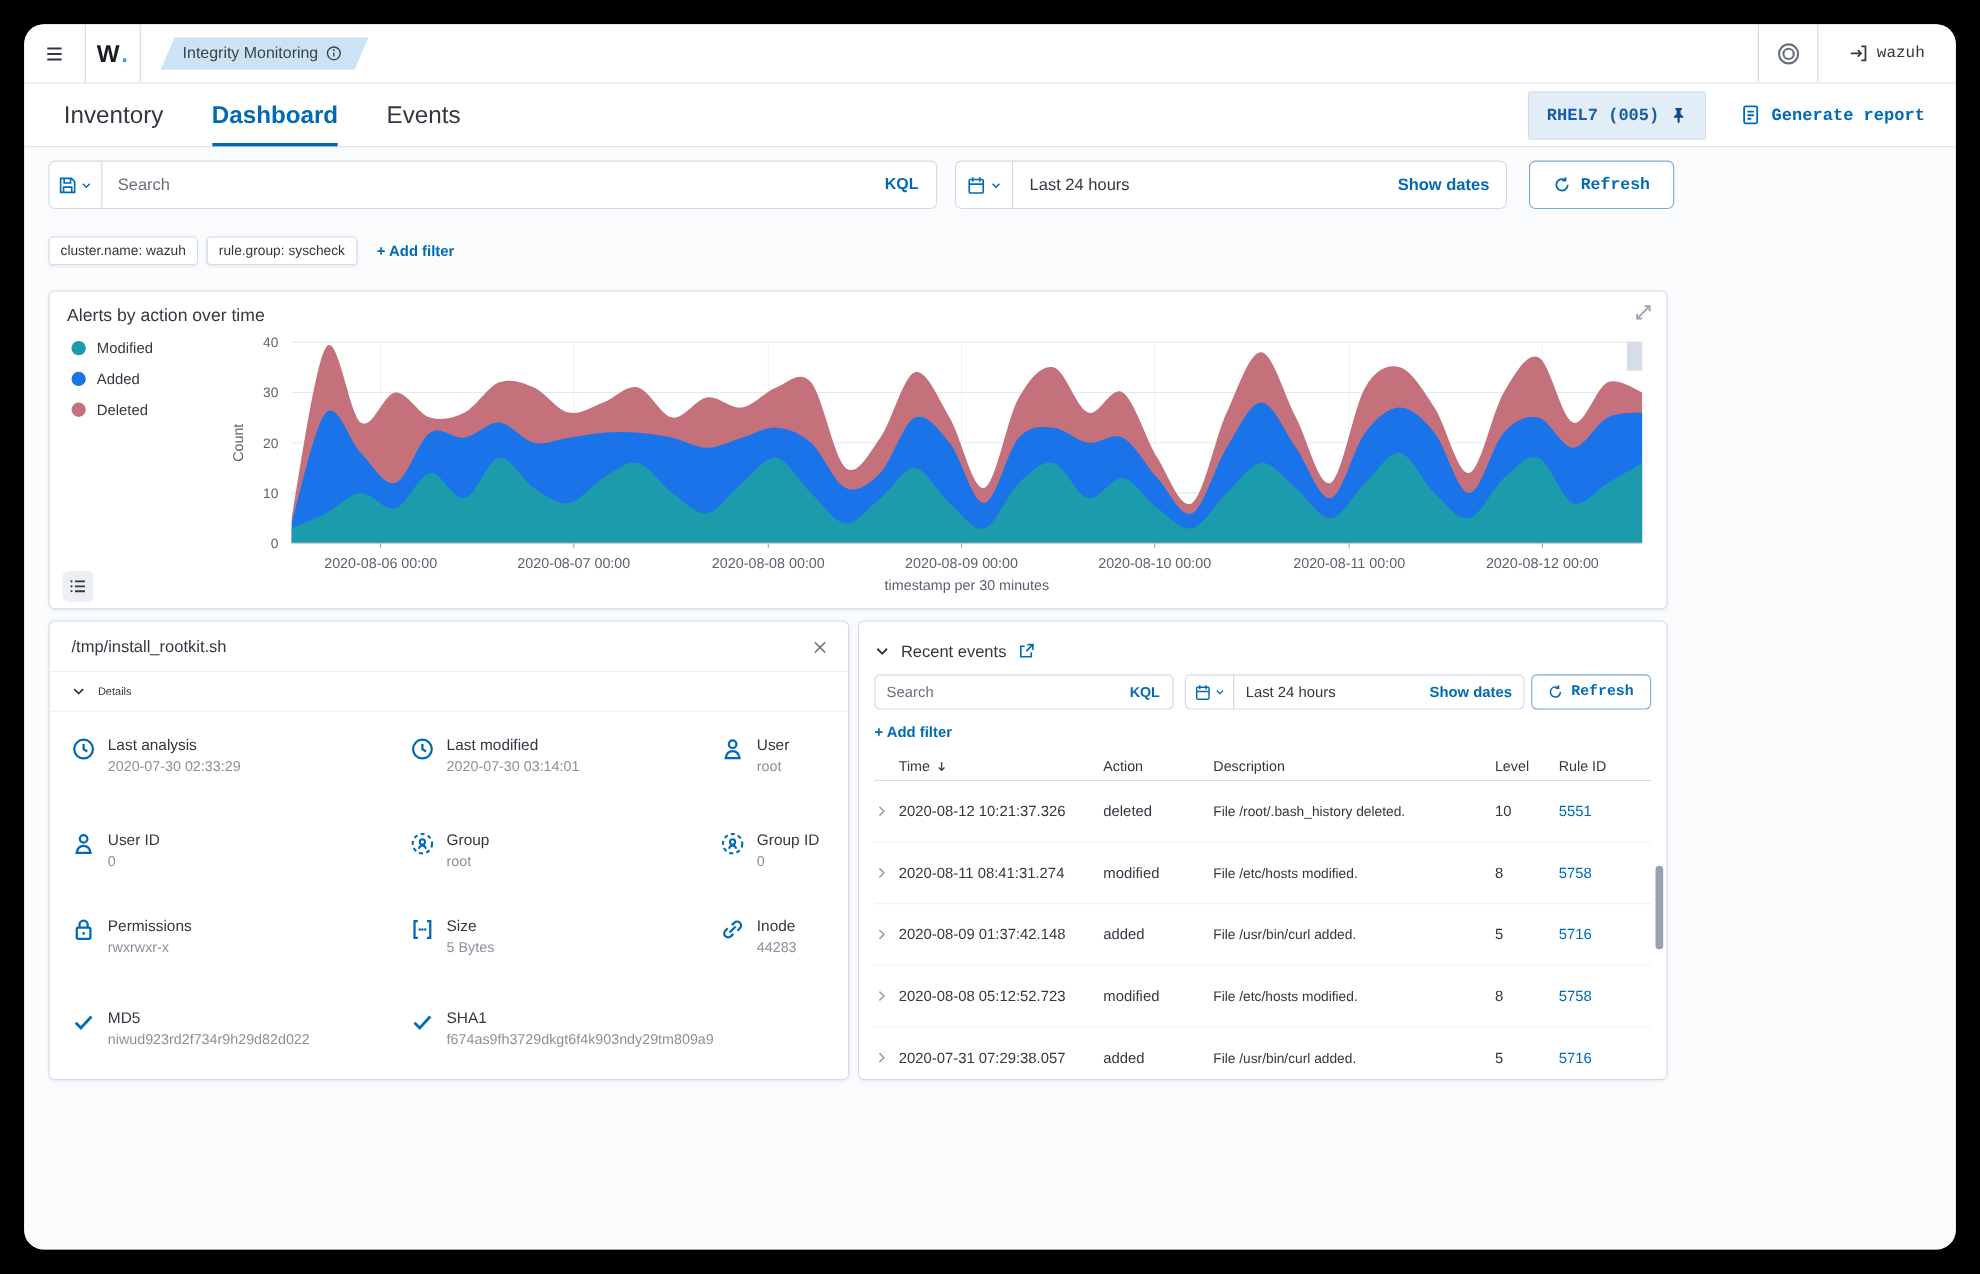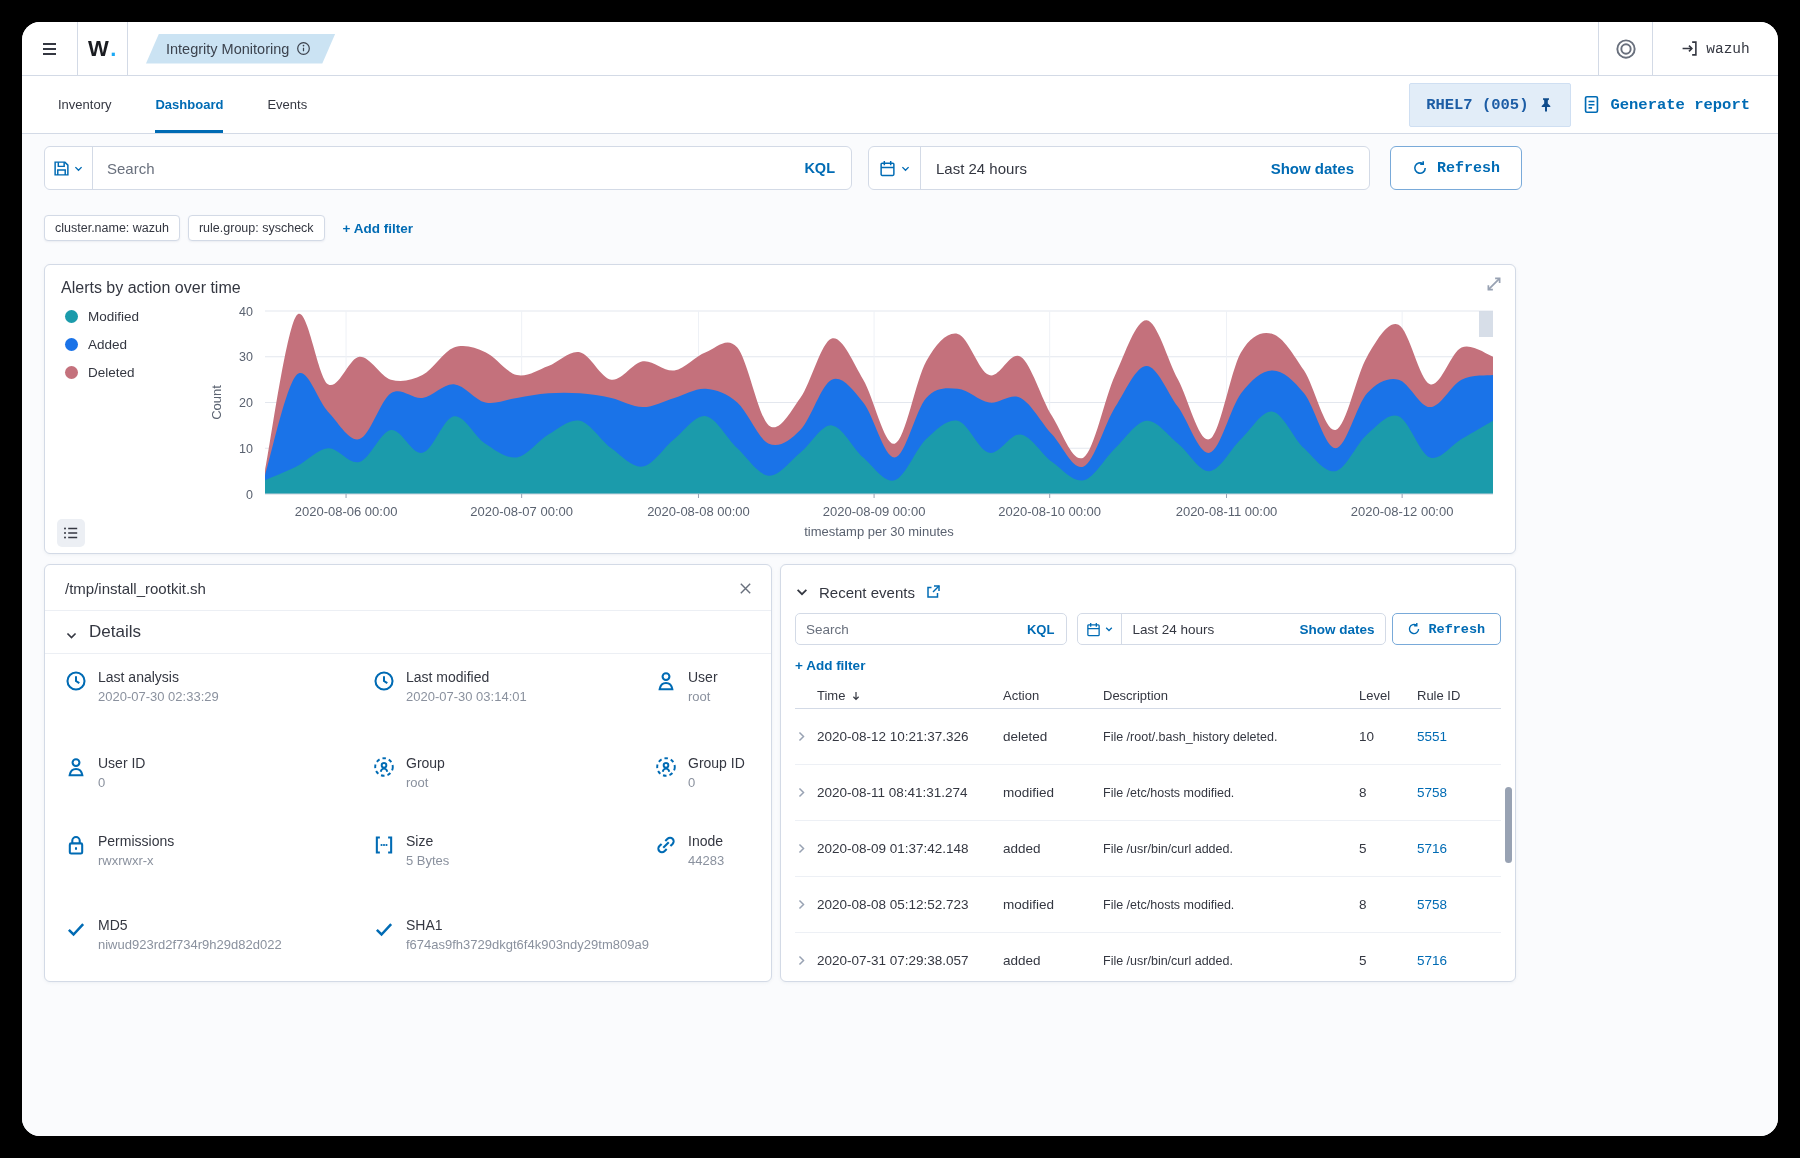--- a/index.html
+++ b/index.html
@@ -15,23 +15,23 @@
   .hamburger{width:56px;border-right:1px solid #d3dae6}
   .logo{width:50px;border-right:1px solid #d3dae6;font-size:22px;font-weight:700;color:#1a1c21;letter-spacing:.5px}
   .logo .dot{color:#1ba9f5;margin-left:1px}
   .crumb{margin-left:18px;background:#cbe3f3;color:#3c434e;font-size:14.5px;padding:7px 24px 7px 20px;display:flex;align-items:flex-start;gap:7px;clip-path:polygon(13px 0,100% 0,calc(100% - 13px) 100%,0 100%)}
   .tb-right{margin-left:auto;height:100%;display:flex;align-items:center}
   .ringcell{width:54px;border-left:1px solid #d3dae6;color:#69707d}
   .usercell{width:126px;border-left:1px solid #d3dae6;gap:8px;color:#343741;font-size:14.5px}
 
   
   .tabbar{height:58px;display:flex;align-items:center;background:#fff;border-bottom:1px solid #d3dae6;padding:0 28px 0 36px}
-  .tab{height:100%;display:flex;align-items:center;margin-right:44px;font-size:13px;color:#343741;border-bottom:3px solid transparent;padding-top:3px}
+  .tab{height:100%;display:flex;align-items:center;margin-right:44px;font-size:22px;color:#343741;border-bottom:3px solid transparent;padding-top:3px}
   .tab.active{color:#006bb4;font-weight:600;border-bottom-color:#006bb4}
-  .tab-right{margin-left:auto;display:flex;align-items:center;gap:11px}
+  .tab-right{margin-left:auto;display:flex;align-items:center;gap:31px}
   .agent-badge{display:flex;align-items:center;gap:10px;background:#e2edf8;border:1px solid #cfdff2;color:#1d5da5;font-size:15.5px;font-weight:600;height:44px;padding:0 16px;border-radius:2px}
   .gen-report{display:flex;align-items:center;gap:9px;color:#006bb4;font-size:15.5px;font-weight:600}
 
   
   .content{position:absolute;top:112px;bottom:0;left:0;right:0;background:#fafbfd;padding:12px 0 0 22px;overflow:hidden}
   .inner{width:1478px}
 
   .search-row{display:flex;align-items:stretch;height:44px}
   .search-box{display:flex;align-items:center;background:#fff;border:1px solid #d3dae6;border-radius:6px;width:808px}
   .save-cell{width:48px;height:100%;display:flex;align-items:center;justify-content:center;gap:3px;border-right:1px solid #d3dae6;color:#006bb4}
@@ -63,21 +63,21 @@
   .list-btn{position:absolute;left:12px;bottom:6px;width:28px;height:28px;border-radius:5px;background:#eceff4;display:flex;align-items:center;justify-content:center;color:#343741}
 
   
   .bottom-row{display:flex;gap:8px;margin-top:10px}
   .file-card{position:relative;width:728px;height:418px;overflow:hidden}
   .events-card{position:relative;width:736px;height:418px;overflow:hidden;padding:12px 14px 0 14px}
 
   .panel-head{display:flex;align-items:center;justify-content:space-between;padding:15px 18px 13px 20px;border-bottom:1px solid #eceff4}
   .file-path{font-size:15px;color:#343741}
   .close-x{color:#69707d}
-  .details-row{display:flex;align-items:flex-end;gap:11px;padding:11px 20px;border-bottom:1px solid #eceff4;color:#343741;font-size:17px}
+  .details-row{display:flex;align-items:flex-end;gap:11px;padding:11px 20px;border-bottom:1px solid #eceff4;color:#343741;font-size:10px}
   .chev{color:#343741}
   .field{position:absolute;display:flex;gap:11px}
   .field .fic{color:#006bb4;margin-top:1px}
   .f-label{font-size:14px;color:#343741}
   .f-value{font-size:13px;color:#8a919e;margin-top:4px}
 
   
   .re-head{display:flex;align-items:center;gap:10px;height:30px}
   .re-title{font-size:15px;font-weight:400;color:#343741}
   .re-open{color:#006bb4}

